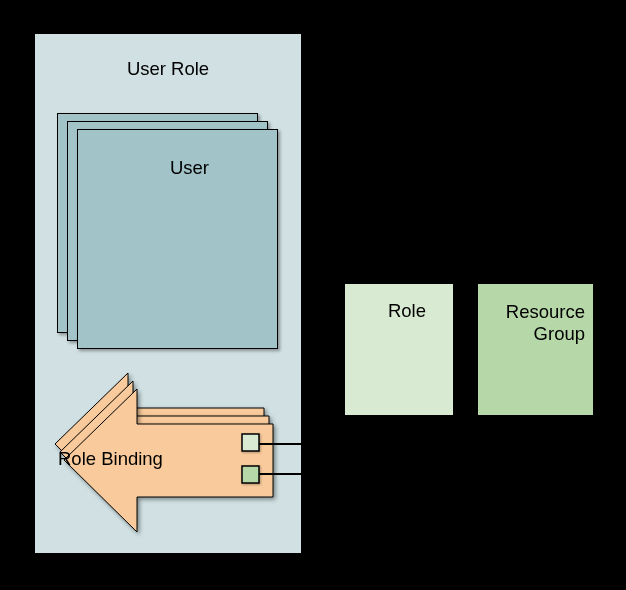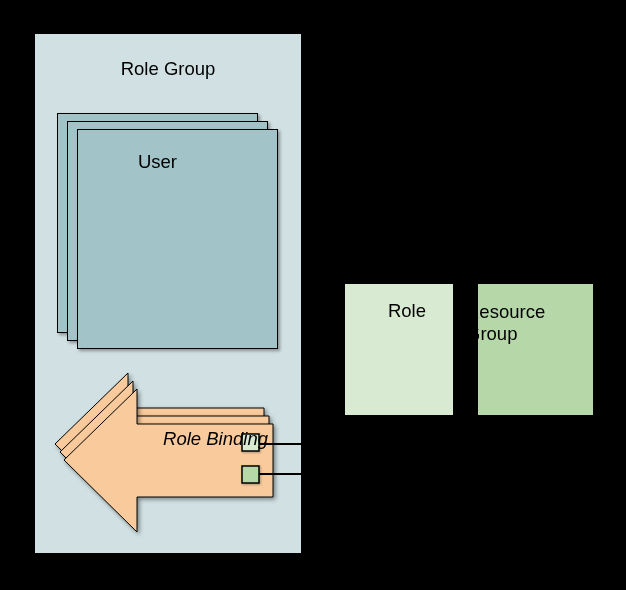--- a/index.html
+++ b/index.html
@@ -34,71 +34,71 @@
     position: absolute;
     width: 201px; height: 220px;
     box-sizing: border-box;
     border: 1px solid #000000;
     box-shadow: 2px 2px 3px rgba(0,0,0,0.35);
   }
   .card-back  { left: 57px; top: 113px; }
   .card-mid   { left: 67px; top: 121px; }
   .card-front { left: 77px; top: 129px; }
   .user-label {
-    left: 57px; top: 151px; width: 201px;
+    left: 57px; top: 157px; width: 201px;
     text-align: center;
+    padding-left: 32px;
   }
   
   .overlay {
     position: absolute;
     left: 0; top: 0;
   }
   .arrow {
     stroke: #000000;
     stroke-width: 1;
     filter: drop-shadow(2px 2px 2px rgba(0,0,0,0.4));
   }
   .port {
     stroke: #000000;
     stroke-width: 1.5;
     filter: drop-shadow(1px 1px 1px rgba(0,0,0,0.3));
   }
   .connector { stroke-width: 2; }
   .role-binding-label {
-    left: 58px; top: 428px; width: 210px;
-    text-align: right;
-    font-style: italic;
+    left: 58px; top: 448px; width: 210px;
+    text-align: left;
   }
   
   .role-box {
     position: absolute;
     left: 345px; top: 284px;
     width: 108px; height: 131px;
   }
   .role-label {
     left: 345px; top: 300px; width: 124px;
     text-align: center;
   }
   .rg-box {
     position: absolute;
     left: 478px; top: 284px;
     width: 115px; height: 131px;
   }
   .rg-label {
-    left: 466px; top: 301px; width: 90px;
-    text-align: left;
+    left: 495px; top: 301px; width: 90px;
+    text-align: right;
   }
 </style>
 </head>
 <body>
 
 <div class="stage" style="background-color: rgb(0, 0, 0);">
 
   <div class="user-group" style="background-color: rgb(208, 224, 227);"></div>
-  <div class="label user-group-label">Role Group</div>
+  <div class="label user-group-label">User Role</div>
 
   <div class="user-card card-back" style="background-color: rgb(162, 196, 201);"></div>
   <div class="user-card card-mid" style="background-color: rgb(162, 196, 201);"></div>
   <div class="user-card card-front" style="background-color: rgb(162, 196, 201);"></div>
   <div class="label user-label">User</div>
 
   <svg class="overlay" width="626" height="590" viewBox="0 0 626 590">
     <g>
       <polygon class="arrow" points="55,444 128,373 128,408 264,408 264,481 128,481 128,516" fill="#f9cb9c"></polygon>
       <polygon class="arrow" points="60,452 133,381 133,416 269,416 269,489 133,489 133,524" fill="#f9cb9c"></polygon>

